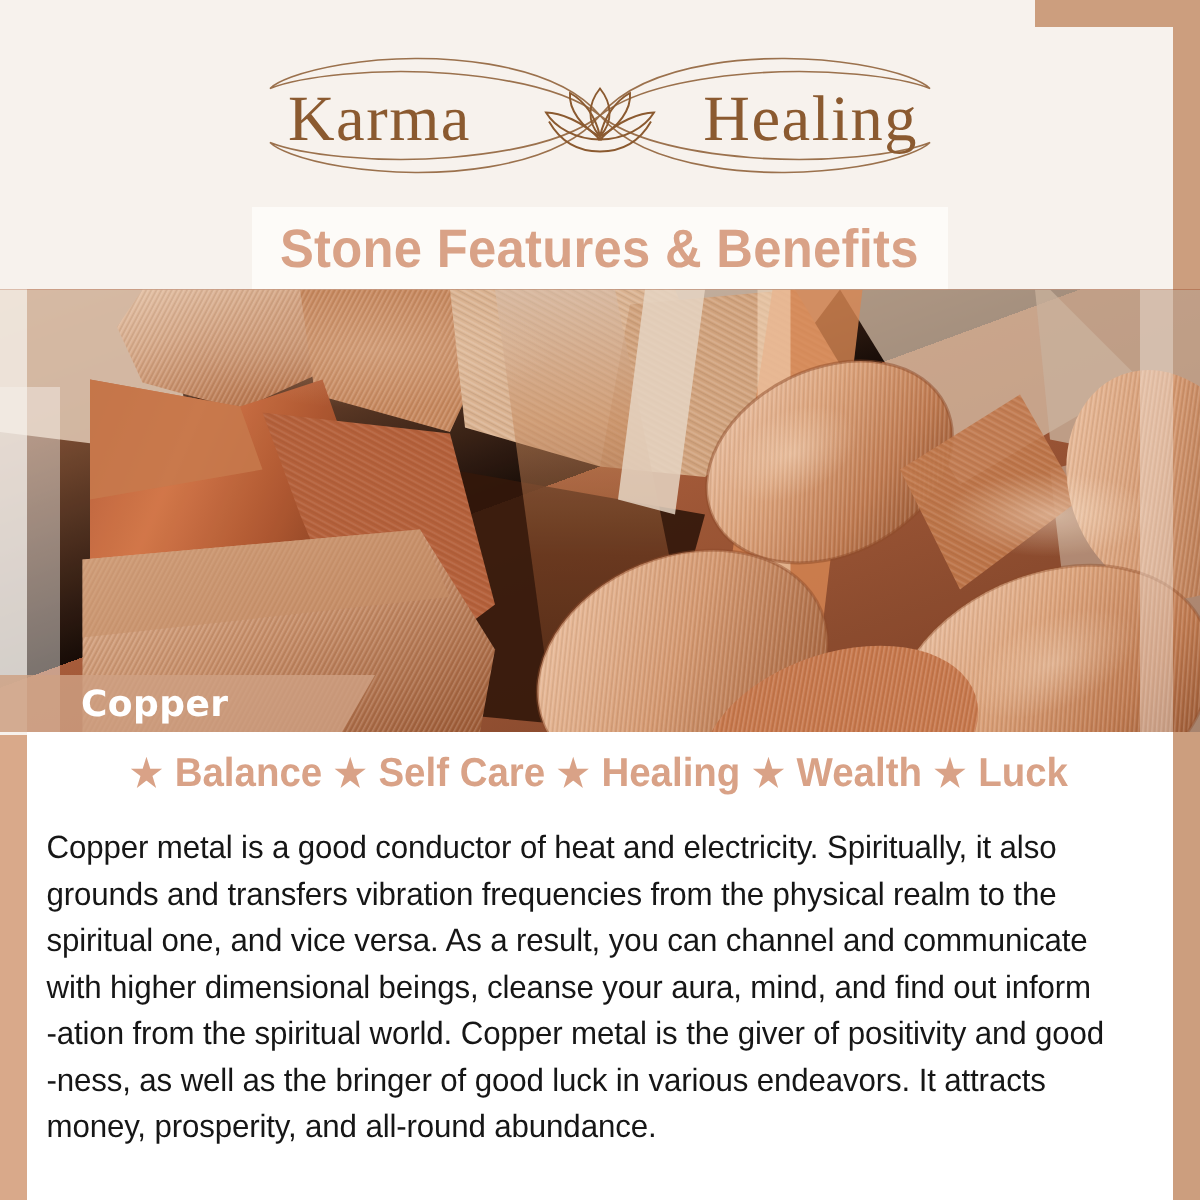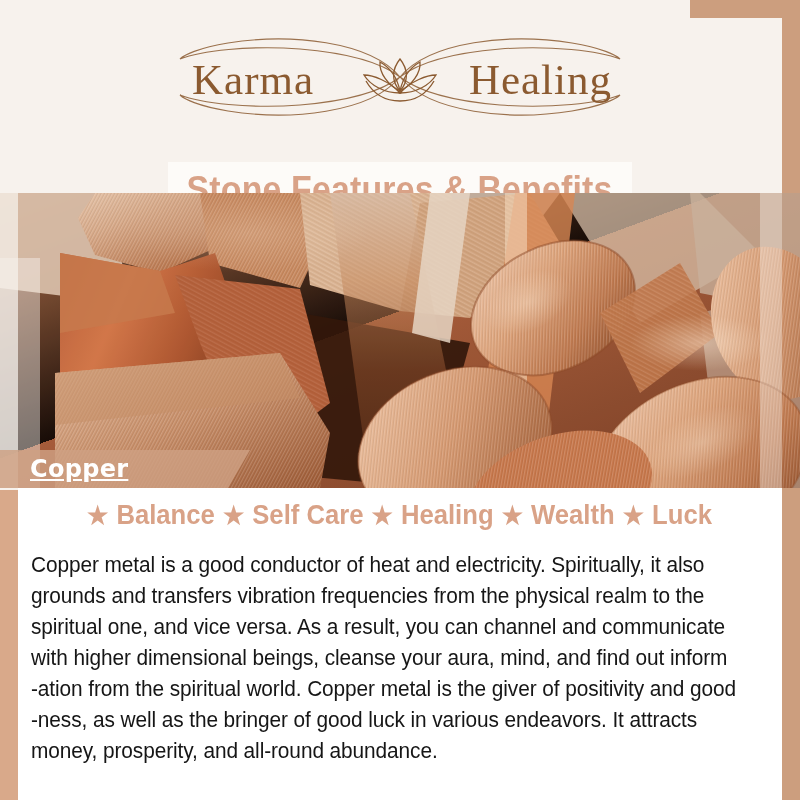--- a/index.html
+++ b/index.html
@@ -98,21 +98,20 @@
   .title-band {
     position: absolute;
     top: 138px;
     left: 168px;
     width: 464px;
     height: 55px;
     background: #FDFBF8;
     display: flex;
     align-items: center;
     justify-content: center;
-    margin-top: 24px;
   }
   .title-text {
     font-family: "Liberation Sans Narrow", "Liberation Sans", sans-serif;
     font-weight: bold;
     font-size: 36px;
     color: #D9A287;
     letter-spacing: 0.2px;
     transform: scaleX(0.94);
     white-space: nowrap;
   }
@@ -162,27 +161,26 @@
     left: 0;
     top: 450px;
     width: 250px;
     height: 38px;
     background: rgba(206, 160, 130, 0.82);
     clip-path: polygon(0 0, 250px 0, 228px 38px, 0 38px);
     display: flex;
     align-items: center;
   }
   .stone-name {
-    margin-left: 30px;
+    margin-left: 54px;
     color: #FFFFFF;
     font-family: "DejaVu Sans", "Liberation Sans", sans-serif;
     font-weight: bold;
     font-size: 24px;
     letter-spacing: 0.3px;
-    text-decoration: underline;
   }
 
   
   .content {
     position: absolute;
     top: 488px;
     left: 18px;
     width: 764px;
     height: 366px;
     background: #FFFFFF;

